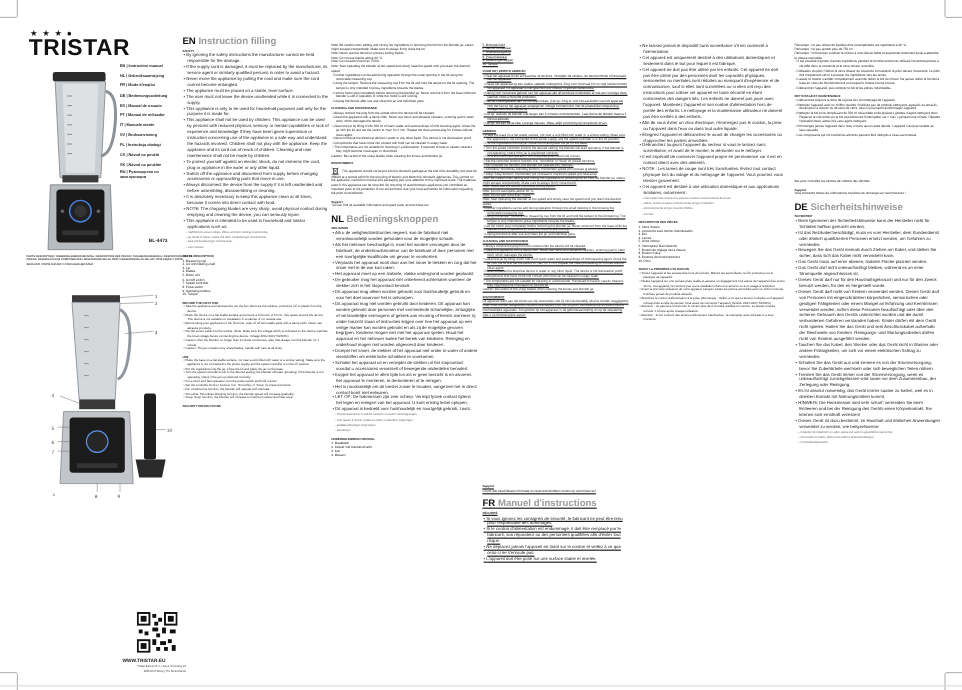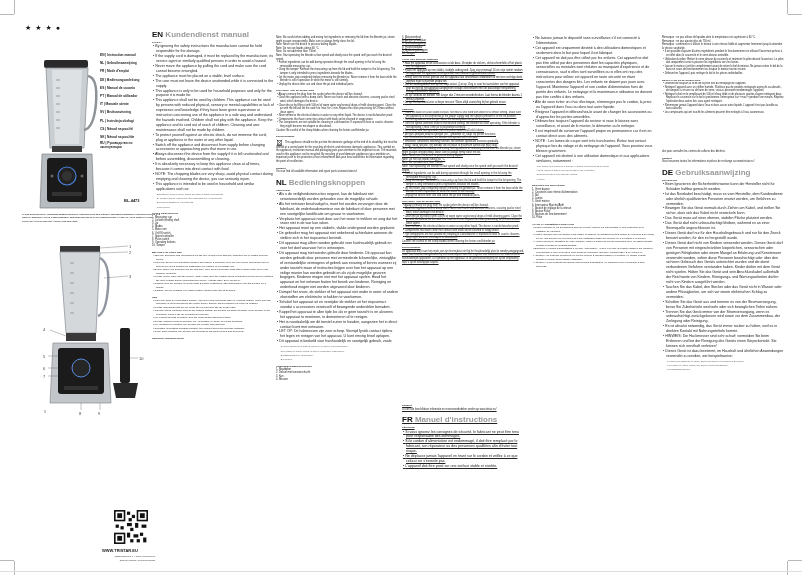--- a/index.html
+++ b/index.html
@@ -59,20 +59,21 @@
   <div class="crop tr1"></div>
   <div class="crop tr2"></div>
   <div class="crop bl1"></div>
   <div class="crop bl2"></div>
   <div class="crop br1"></div>
   <div class="crop br2"></div>
   <div class="footer-line"></div>
 
   <div class="cover">
     <div class="stars">★ ★ ★ ●</div>
+    <div class="logo">TRISTAR</div>
 
     <div class="lang-list">
       <div class="lang-item">EN | Instruction manual</div>
       <div class="lang-item">NL | Gebruiksaanwijzing</div>
       <div class="lang-item">FR | Mode d'emploi</div>
       <div class="lang-item">DE | Bedienungsanleitung</div>
       <div class="lang-item">ES | Manual de usuario</div>
       <div class="lang-item">PT | Manual de utilizador</div>
       <div class="lang-item">IT | Manuale utente</div>
       <div class="lang-item">SV | Bruksanvisning</div>
@@ -187,21 +188,21 @@
     <div class="website">WWW.TRISTAR.EU</div>
     <div class="address">
       <div>Tristar Europe B.V. | Jules Verneweg 87</div>
       <div>5015 BH Tilburg | The Netherlands</div>
     </div>
   </div>
 
   <div class="col c1">
     <div class="h-lang">
       <span class="code">EN</span>
-      <span class="title">Kundendienst manual</span>
+      <span class="title">Instruction filling</span>
     </div>
     <div class="sec" style="margin-top:0">SAFETY</div>
     <p class="bul-lg">• <span>By ignoring the safety instructions the manufacturer cannot be held responsible for the damage.</span></p>
     <p class="bul-lg">• <span>If the supply cord is damaged, it must be replaced by the manufacturer, its service agent or similarly qualified persons in order to avoid a hazard.</span></p>
     <p class="bul-lg">• <span>Never move the appliance by pulling the cord and make sure the cord cannot become entangled.</span></p>
     <p class="bul-lg">• <span>The appliance must be placed on a stable, level surface.</span></p>
     <p class="bul-lg">• <span>The user must not leave the device unattended while it is connected to the supply.</span></p>
     <p class="bul-lg">• <span>This appliance is only to be used for household purposes and only for the purpose it is made for.</span></p>
     <p class="bul-lg">• <span>This appliance shall not be used by children. This appliance can be used by persons with reduced physical, sensory or mental capabilities or lack of experience and knowledge if they have been given supervision or instruction concerning use of the appliance in a safe way and understand the hazards involved. Children shall not play with the appliance. Keep the appliance and its cord out of reach of children. Cleaning and user maintenance shall not be made by children.</span></p>
     <p class="bul-lg">• <span>To protect yourself against an electric shock, do not immerse the cord, plug or appliance in the water or any other liquid.</span></p>
@@ -430,21 +431,21 @@
       <p class="bul">• <span>Nettoyez le bol en le remplissant de 500 ml d'eau tiède et de plusieurs gouttes d'agent nettoyant doux. Replacez le couvercle sur le bol et positionnez l'interrupteur sur « max » pendant une minute. Répétez l'opération deux autres fois sans agent nettoyant.</span></p>
       <p class="bul">• <span>N'immergez jamais l'appareil dans l'eau ni dans aucun autre liquide. L'appareil n'est pas lavable au lave-vaisselle.</span></p>
       <p class="bul">• <span>Les composants qui ont touché les aliments peuvent être nettoyés à l'eau savonneuse.</span></p>
     </div>
     <p>des pour connaître les centres de collecte des déchets.</p>
     <div class="sec" style="text-transform:none">Support</div>
     <p>Vous trouverez toutes les informations et pièces de rechange sur www.tristar.eu !</p>
 
     <div class="h-lang" style="margin-top:4px">
       <span class="code">DE</span>
-      <span class="title">Gebruiksaanwijzing</span>
+      <span class="title">Sicherheitshinweise</span>
     </div>
     <div class="sec" style="margin-top:0">SICHERHEIT</div>
     <div style="font-size:3.6px;line-height:4.9px;">
       <p class="bul">• <span>Beim Ignorieren der Sicherheitshinweise kann der Hersteller nicht für Schäden haftbar gemacht werden.</span></p>
       <p class="bul">• <span>Ist das Netzkabel beschädigt, muss es vom Hersteller, dem Kundendienst oder ähnlich qualifizierten Personen ersetzt werden, um Gefahren zu vermeiden.</span></p>
       <p class="bul">• <span>Bewegen Sie das Gerät niemals durch Ziehen am Kabel, und stellen Sie sicher, dass sich das Kabel nicht verwickeln kann.</span></p>
       <p class="bul">• <span>Das Gerät muss auf einer ebenen, stabilen Fläche platziert werden.</span></p>
       <p class="bul">• <span>Das Gerät darf nicht unbeaufsichtigt bleiben, während es an einer Stromquelle angeschlossen ist.</span></p>
       <p class="bul">• <span>Dieses Gerät darf nur für den Haushaltsgebrauch und nur für den Zweck benutzt werden, für den es hergestellt wurde.</span></p>
       <p class="bul">• <span>Dieses Gerät darf nicht von Kindern verwendet werden. Dieses Gerät darf von Personen mit eingeschränkten körperlichen, sensorischen oder geistigen Fähigkeiten oder einem Mangel an Erfahrung und Kenntnissen verwendet werden, sofern diese Personen beaufsichtigt oder über den sicheren Gebrauch des Geräts unterrichtet wurden und die damit verbundenen Gefahren verstanden haben. Kinder dürfen mit dem Gerät nicht spielen. Halten Sie das Gerät und sein Anschlusskabel außerhalb der Reichweite von Kindern. Reinigungs- und Wartungsarbeiten dürfen nicht von Kindern ausgeführt werden.</span></p>

